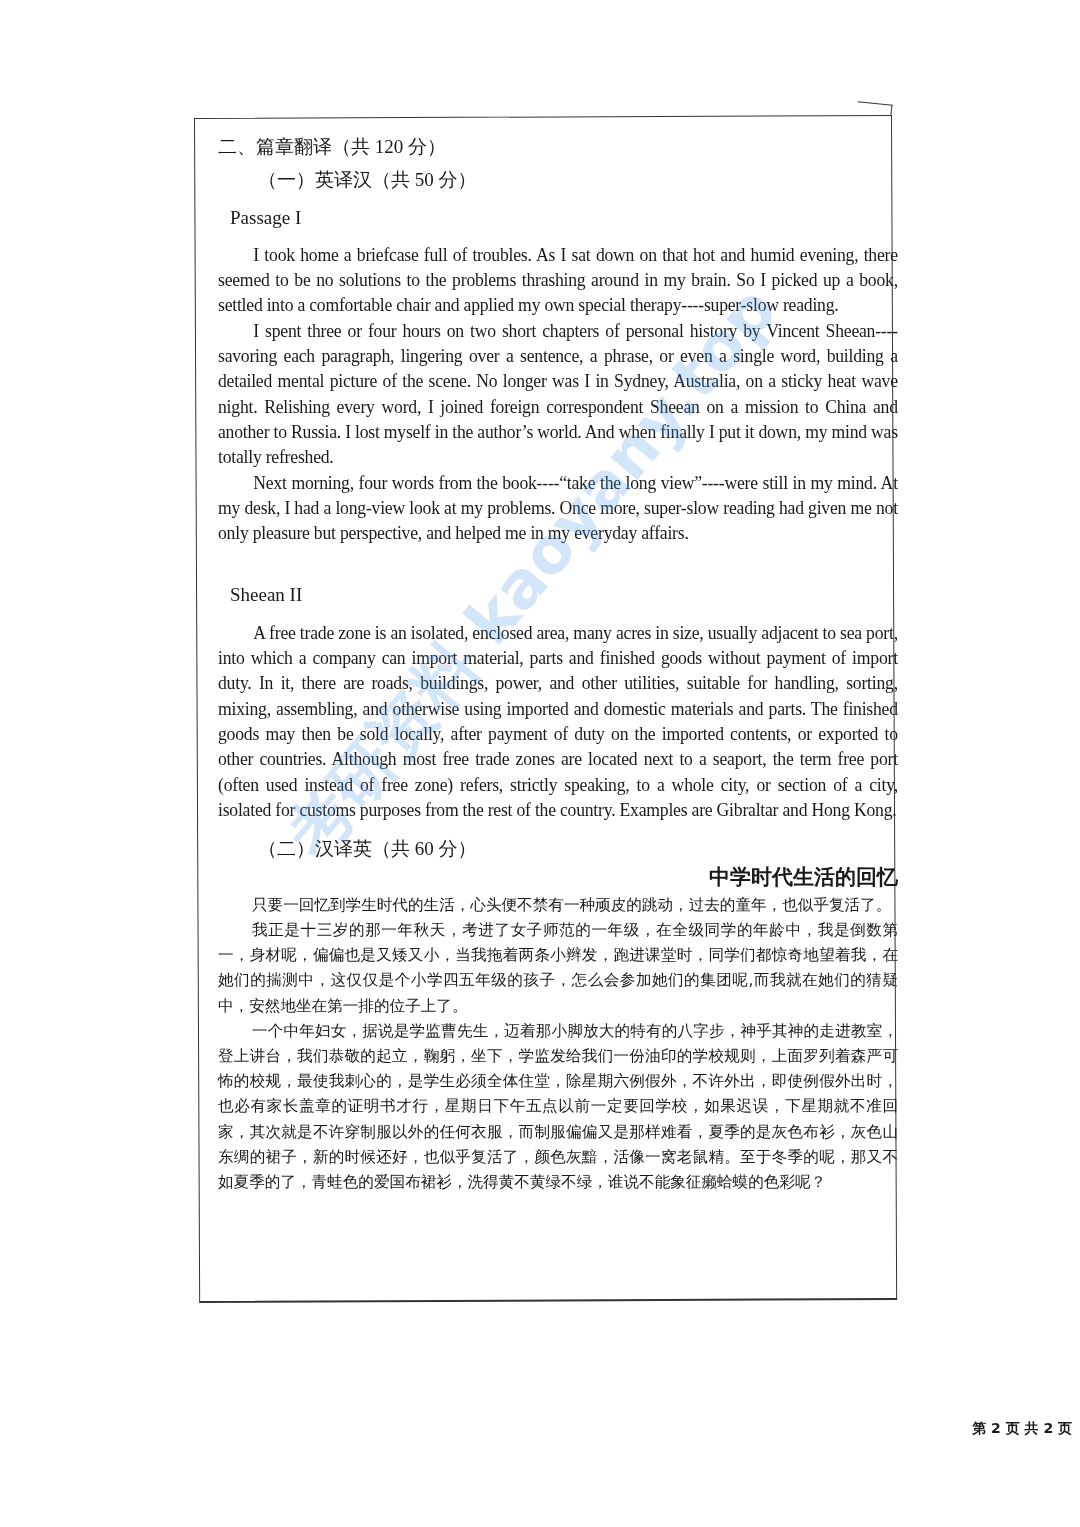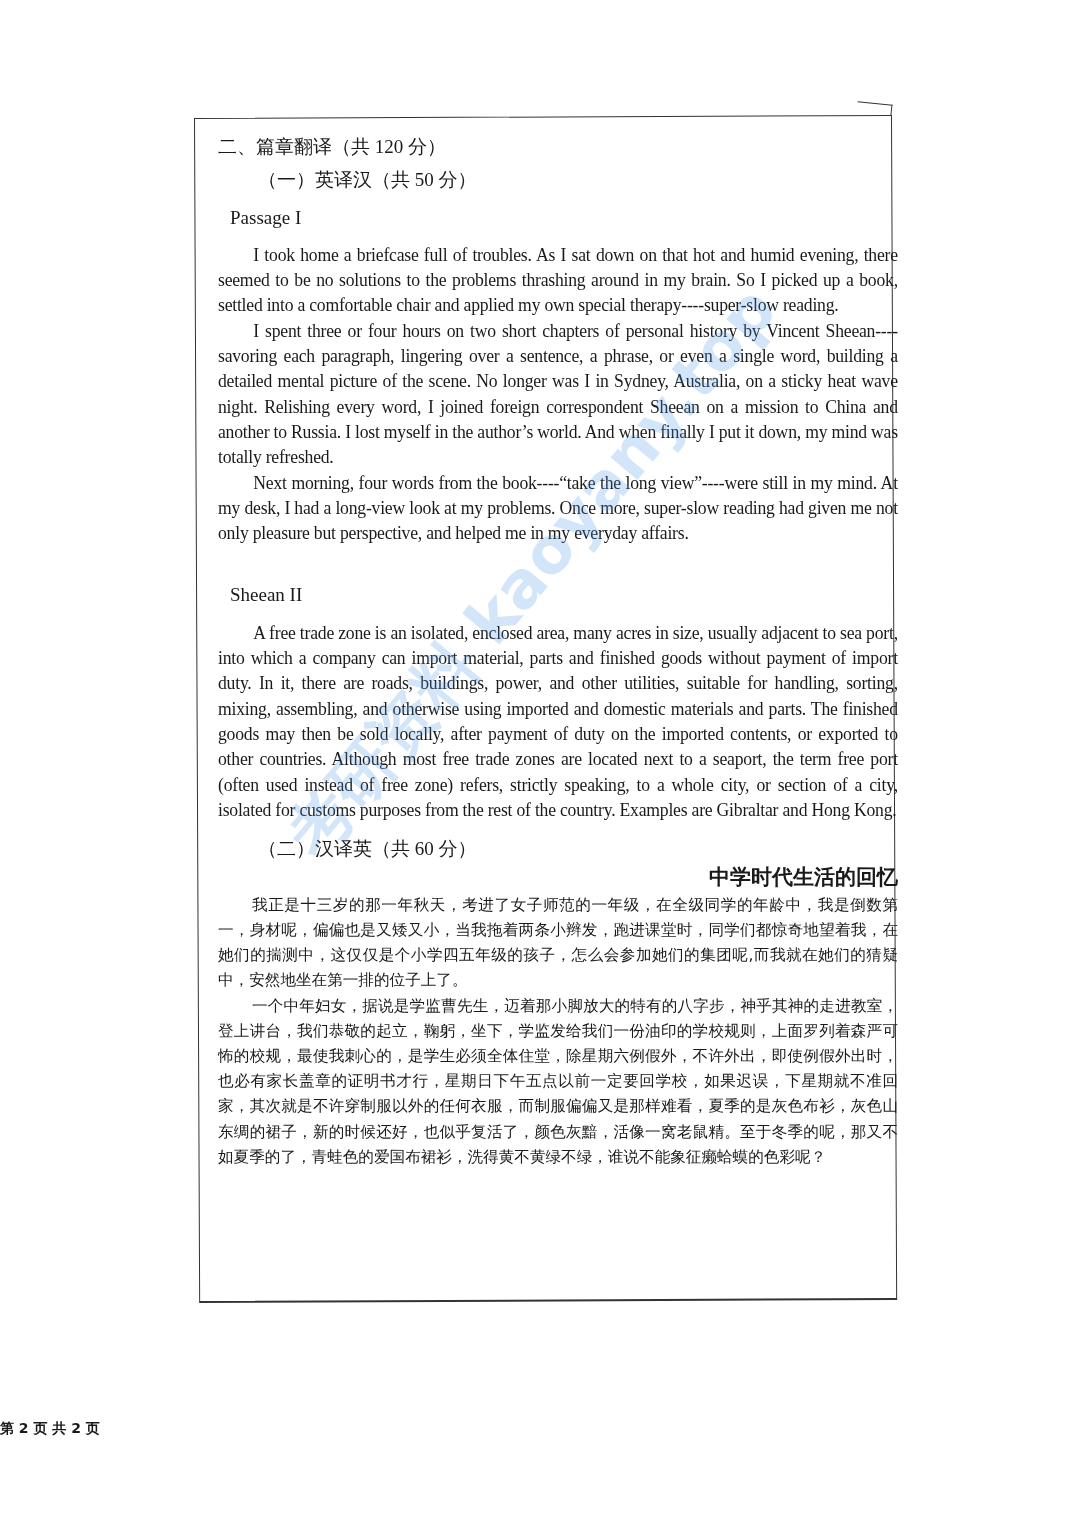--- a/index.html
+++ b/index.html
@@ -60,22 +60,22 @@
   }
   .zh-para {
     margin: 0;
     text-indent: 34px;
     text-align: justify;
     font-family: "DejaVu Sans", sans-serif;
     font-size: 15.6px;
     line-height: 25.2px;
   }
   .footer {
-    position: absolute; left: 0; right: 0; top: 1420px;
-    text-align: left;
+    position: absolute; left: 0; right: 8px; top: 1420px;
+    text-align: right;
     font-family: "DejaVu Sans", sans-serif;
     font-size: 14px; font-weight: bold;
   }
   .watermark {
     position: absolute; left: 300px; top: 590px;
     width: 460px; height: 300px;
     color: rgba(80,150,230,0.25);
     font-family: "DejaVu Sans", sans-serif;
     font-size: 64px; font-weight: bold;
     transform: rotate(-50deg);
@@ -104,20 +104,21 @@
 
   <div>
     <p class="passage-label">Sheean II</p>
     <p class="para">A free trade zone is an isolated, enclosed area, many acres in size, usually adjacent to sea port, into which a company can import material, parts and finished goods without payment of import duty. In it, there are roads, buildings, power, and other utilities, suitable for handling, sorting, mixing, assembling, and otherwise using imported and domestic materials and parts. The finished goods may then be sold locally, after payment of duty on the imported contents, or exported to other countries. Although most free trade zones are located next to a seaport, the term free port (often used instead of free zone) refers, strictly speaking, to a whole city, or section of a city, isolated for customs purposes from the rest of the country. Examples are Gibraltar and Hong Kong.</p>
   </div>
 
   <div class="h2b">（二）汉译英（共 60 分）</div>
 
   <div>
     <div class="zh-title">中学时代生活的回忆</div>
+    <p class="zh-para">只要一回忆到学生时代的生活，心头便不禁有一种顽皮的跳动，过去的童年，也似乎复活了。</p>
     <p class="zh-para">我正是十三岁的那一年秋天，考进了女子师范的一年级，在全级同学的年龄中，我是倒数第一，身材呢，偏偏也是又矮又小，当我拖着两条小辫发，跑进课堂时，同学们都惊奇地望着我，在她们的揣测中，这仅仅是个小学四五年级的孩子，怎么会参加她们的集团呢,而我就在她们的猜疑中，安然地坐在第一排的位子上了。</p>
     <p class="zh-para">一个中年妇女，据说是学监曹先生，迈着那小脚放大的特有的八字步，神乎其神的走进教室，登上讲台，我们恭敬的起立，鞠躬，坐下，学监发给我们一份油印的学校规则，上面罗列着森严可怖的校规，最使我刺心的，是学生必须全体住堂，除星期六例假外，不许外出，即使例假外出时，也必有家长盖章的证明书才行，星期日下午五点以前一定要回学校，如果迟误，下星期就不准回家，其次就是不许穿制服以外的任何衣服，而制服偏偏又是那样难看，夏季的是灰色布衫，灰色山东绸的裙子，新的时候还好，也似乎复活了，颜色灰黯，活像一窝老鼠精。至于冬季的呢，那又不如夏季的了，青蛙色的爱国布裙衫，洗得黄不黄绿不绿，谁说不能象征癞蛤蟆的色彩呢？</p>
   </div>
 </div>
 
 <div class="watermark">考研资料 kaoyany.top</div>
 
 <div class="footer">第 2 页 共 2 页</div>
 
 </body></html>

